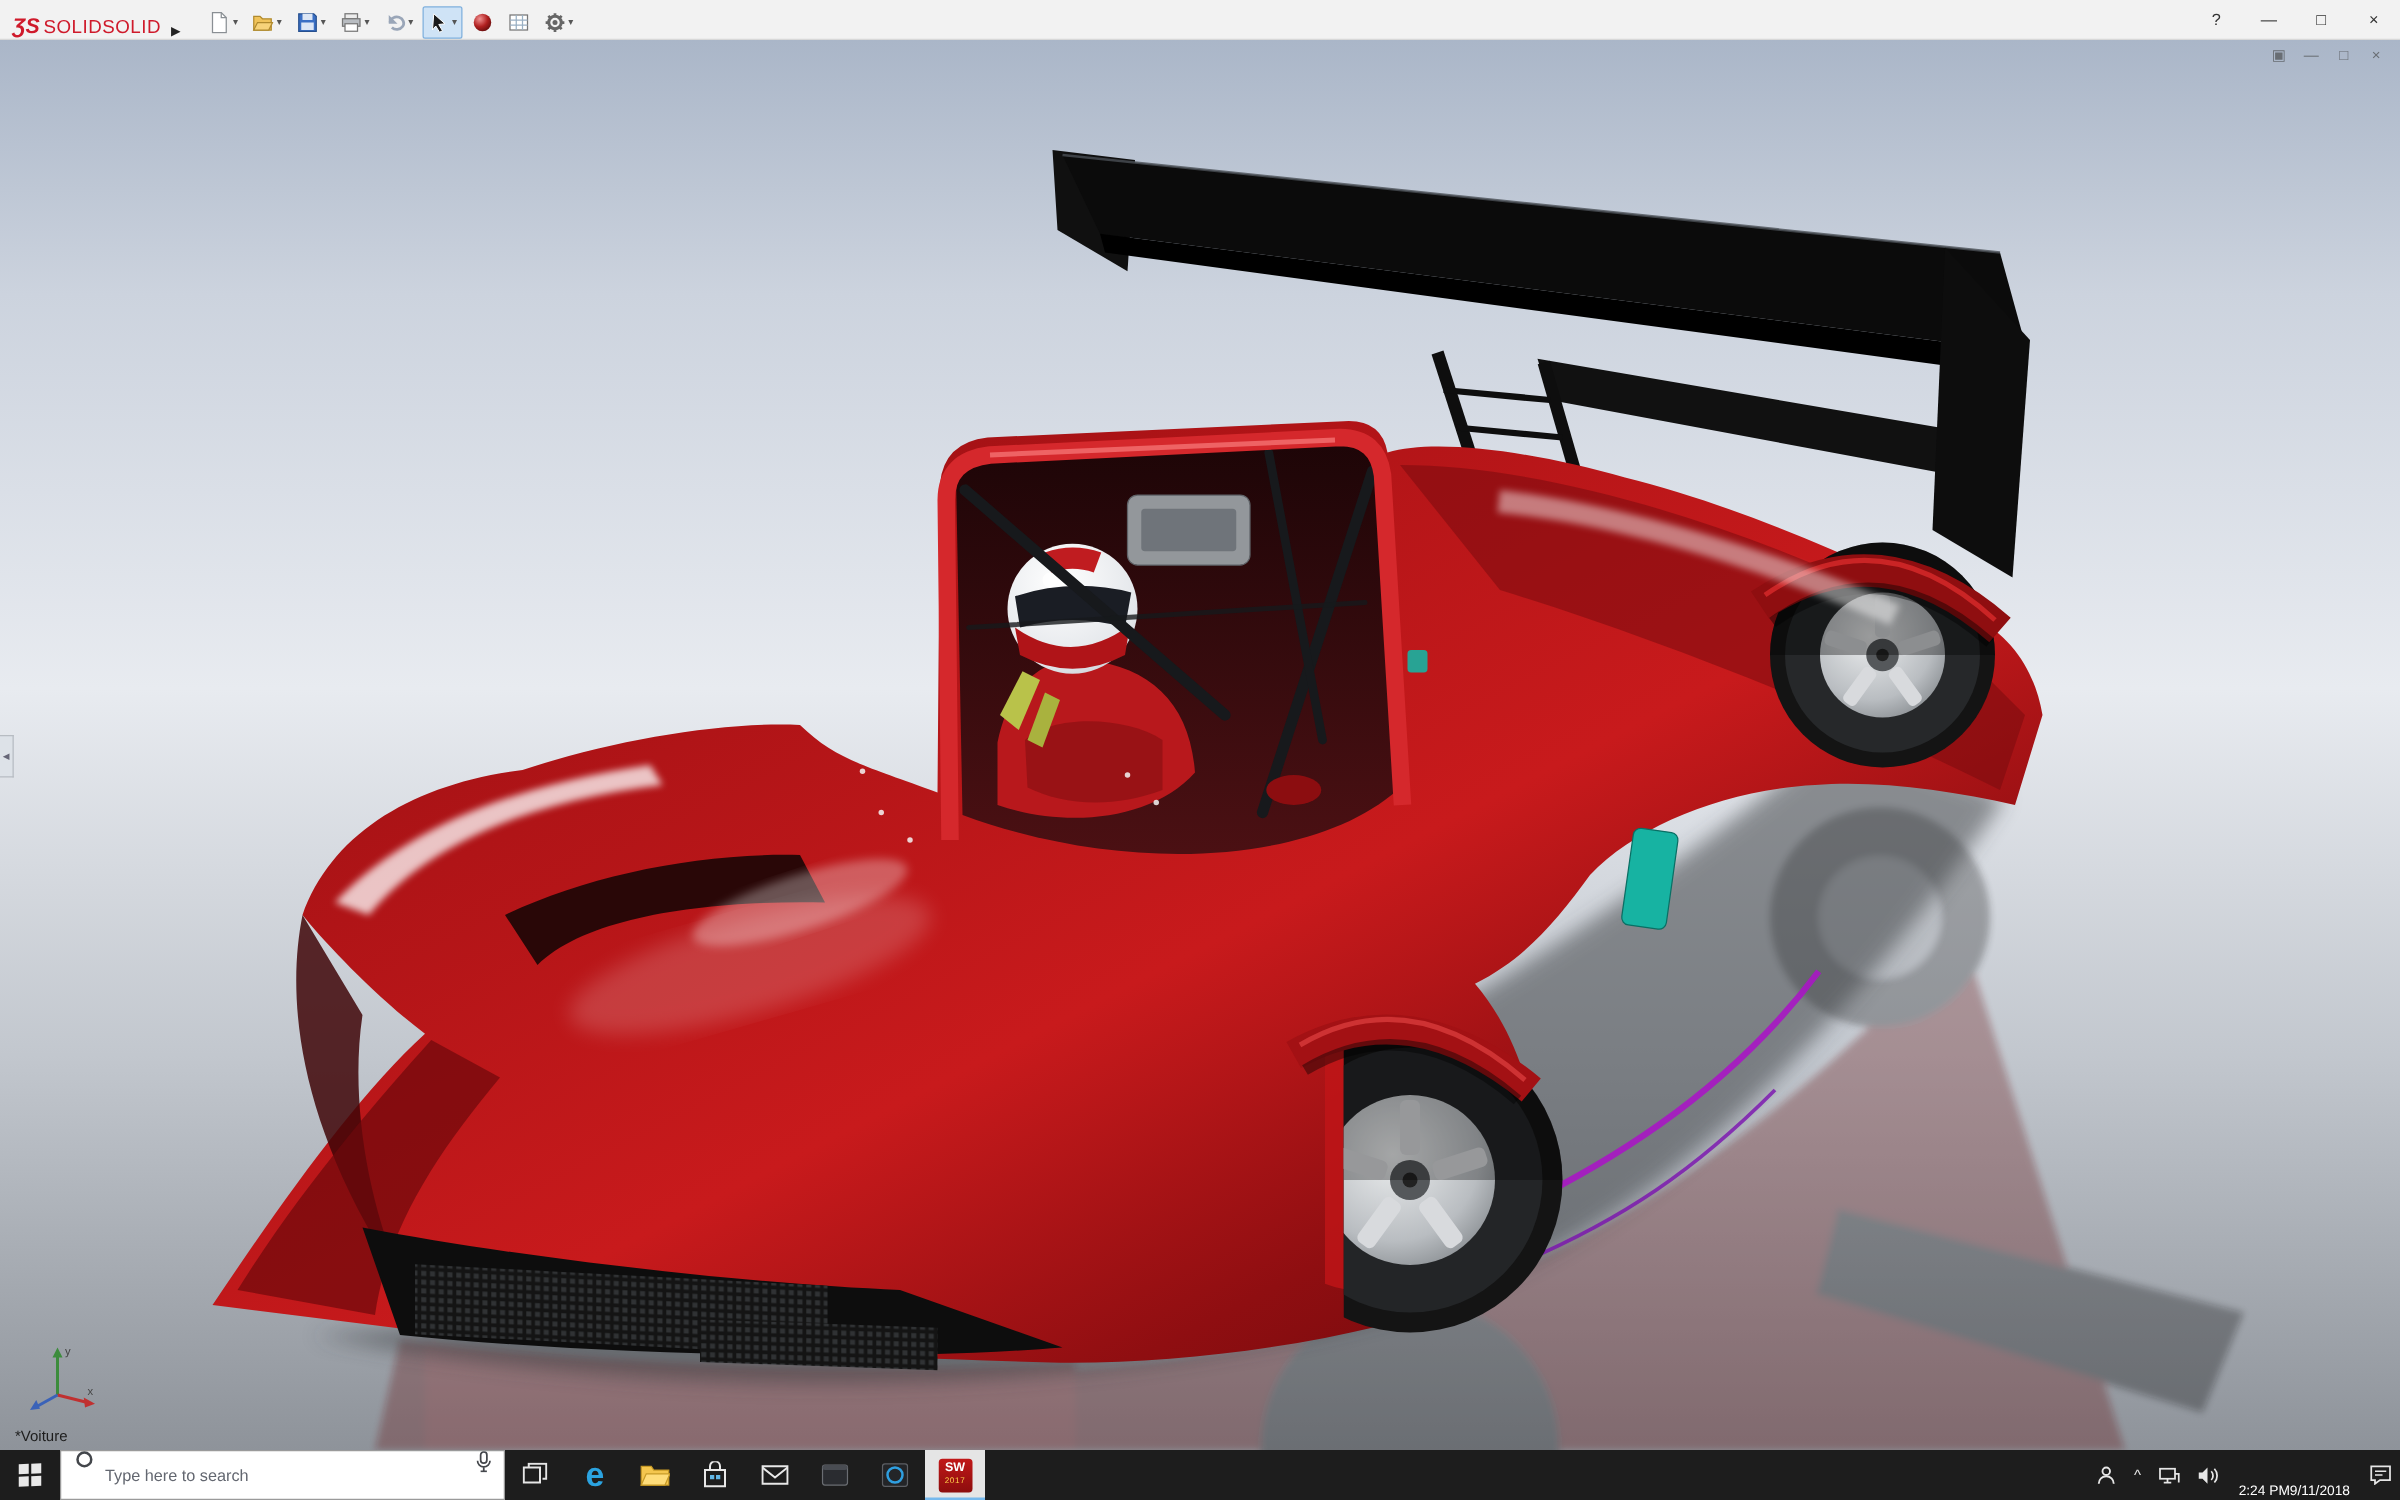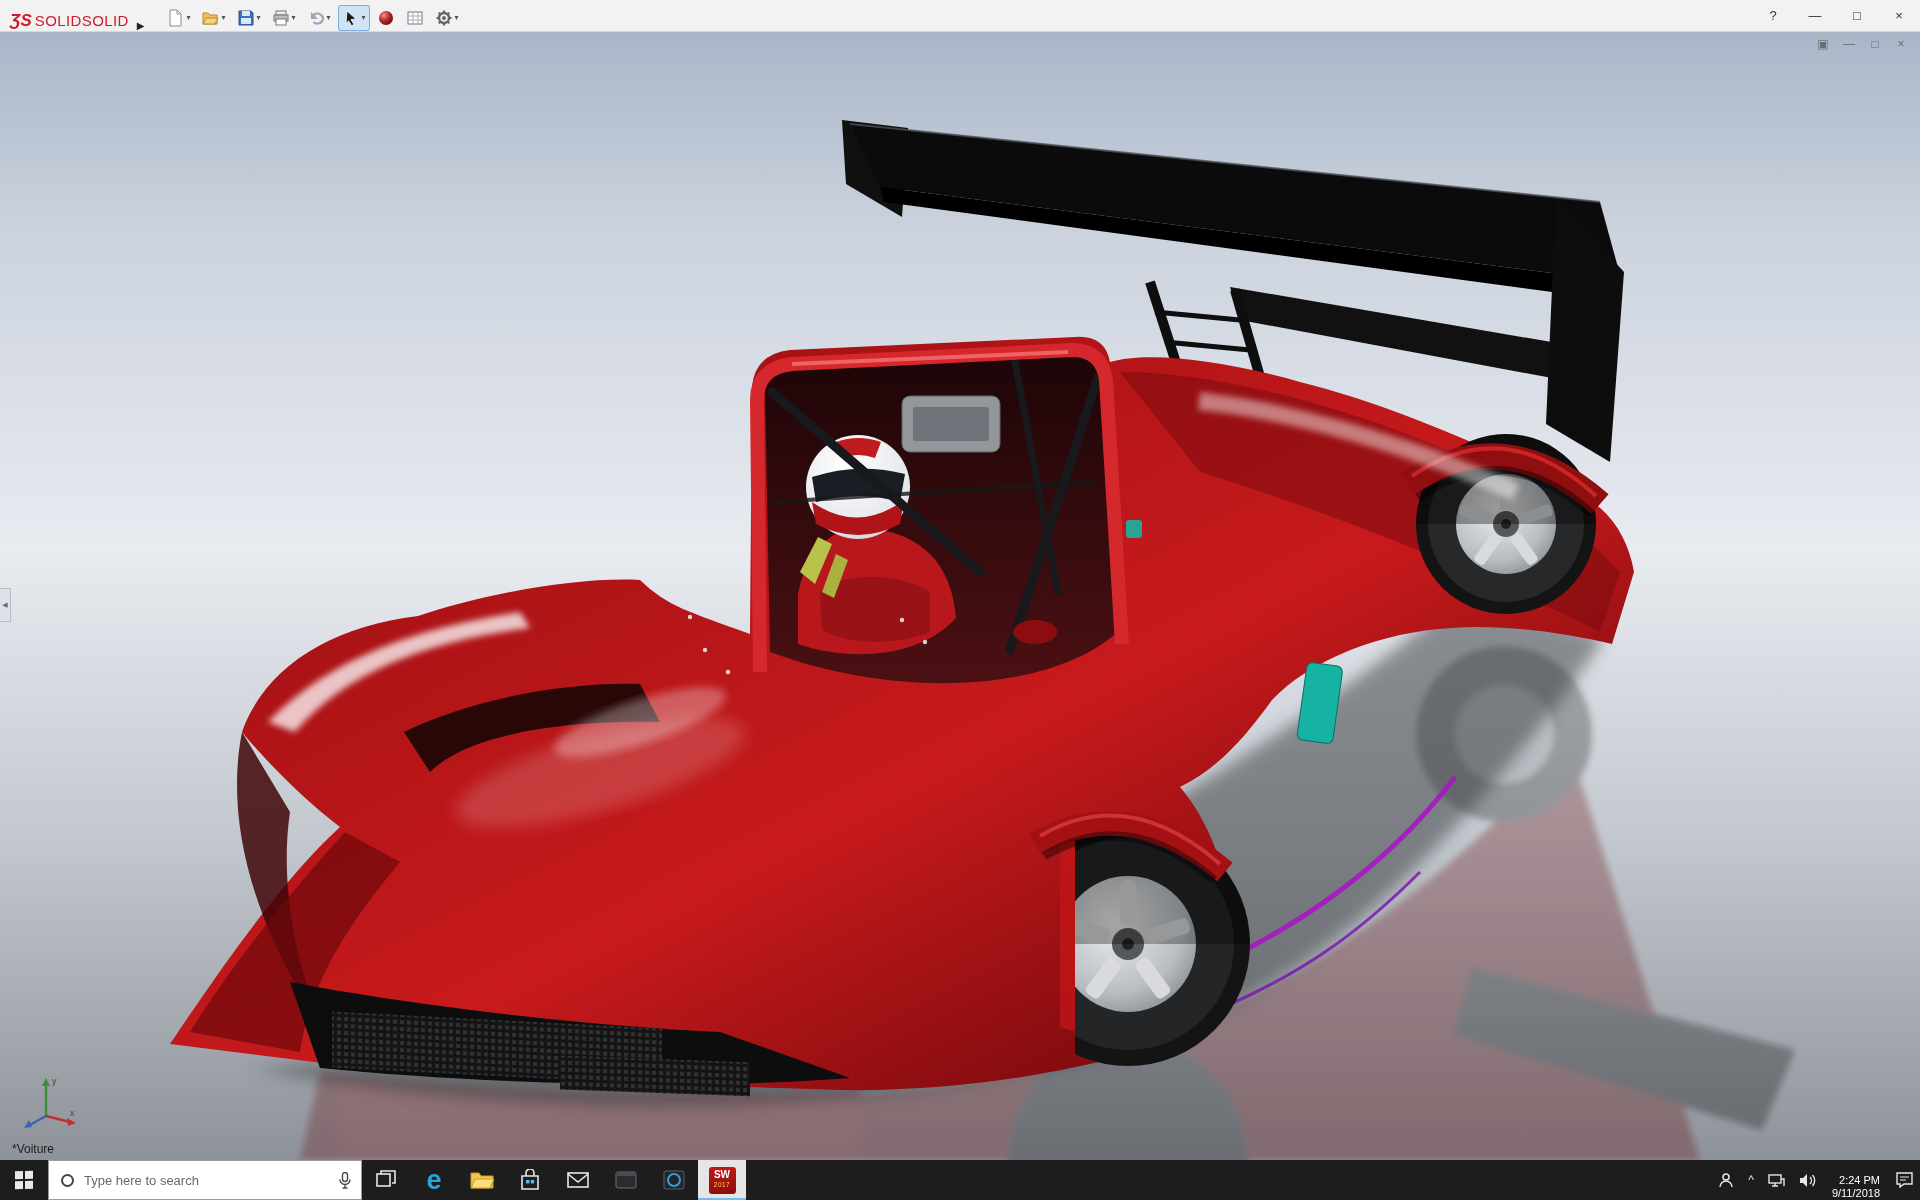--- a/index.html
+++ b/index.html
@@ -34,34 +34,34 @@
     display:flex;align-items:center;justify-content:center;font-size:7px;color:#667;cursor:pointer;z-index:5}
   .triad{position:absolute;left:22px;bottom:30px;z-index:5}
   .view-label{position:absolute;left:12px;bottom:4px;font-size:12px;color:#1d1d1d;z-index:5}
 
   
   .taskbar{position:absolute;left:0;bottom:0;width:1920px;height:40px;background:var(--taskbar_bg,#1d1d1d);
     display:flex;align-items:stretch;z-index:40}
   .tb-start{width:48px;display:flex;align-items:center;justify-content:center;cursor:pointer}
   .win-logo{display:grid;grid-template-columns:8px 8px;grid-template-rows:8px 8px;gap:2px;transform:skewY(-2deg)}
   .win-logo span{background:#e9e9e9;display:block}
-  .search{width:314px;background:var(--search_bg,#fff);display:flex;align-items:center;border:1px solid #9a9a9a}
+  .search{width:356px;background:var(--search_bg,#fff);display:flex;border:1px solid #9a9a9a}
   .search-ring{width:13px;height:13px;border:2px solid #43464b;border-radius:50%;margin:0 8px 0 12px;flex:none}
   .search input{flex:1;border:none;outline:none;font-size:13px;color:#333;background:transparent;min-width:0}
   .search input::placeholder{color:#636770}
   .mic{margin:0 10px;flex:none}
   .app{width:48px;display:flex;align-items:center;justify-content:center;position:relative;cursor:pointer}
   .app.running{background:#e5e5e5;box-shadow:inset 0 -2px 0 #76b9ed}
   .edge-e{color:#2ba3e0;font-size:27px;font-weight:bold;line-height:1}
   .sw-ico{width:27px;height:27px;background:linear-gradient(#c11818,#8c0d0d);border-radius:3px;color:#fff;font-weight:bold;font-size:10px;
     display:flex;flex-direction:column;align-items:center;justify-content:center;line-height:10px}
   .sw-year{font-size:6.5px;color:#ffd24a;font-weight:normal;letter-spacing:.5px}
   .tray{margin-left:auto;display:flex;align-items:stretch}
   .tray-item{padding:0 7px;color:#e6e6e6;display:flex;align-items:center;justify-content:center;cursor:pointer;font-size:12px}
-  .clock{display:flex;flex-direction:column;align-items:flex-end;justify-content:flex-end;color:#fff;font-size:11px;line-height:13px;padding:0 9px;cursor:pointer}
+  .clock{display:flex;flex-direction:row;align-items:flex-end;justify-content:flex-end;color:#fff;font-size:11px;line-height:13px;padding:0 9px;cursor:pointer}
 </style>
 </head>
 <body>
 
 <div class="screen">
 
   <header class="titlebar">
     <div class="brand">
       <span class="brand-mark">ƷS</span>
       <span class="brand-name"><b class="brand-bold">SOLID</b><span>SOLID</span></span>

